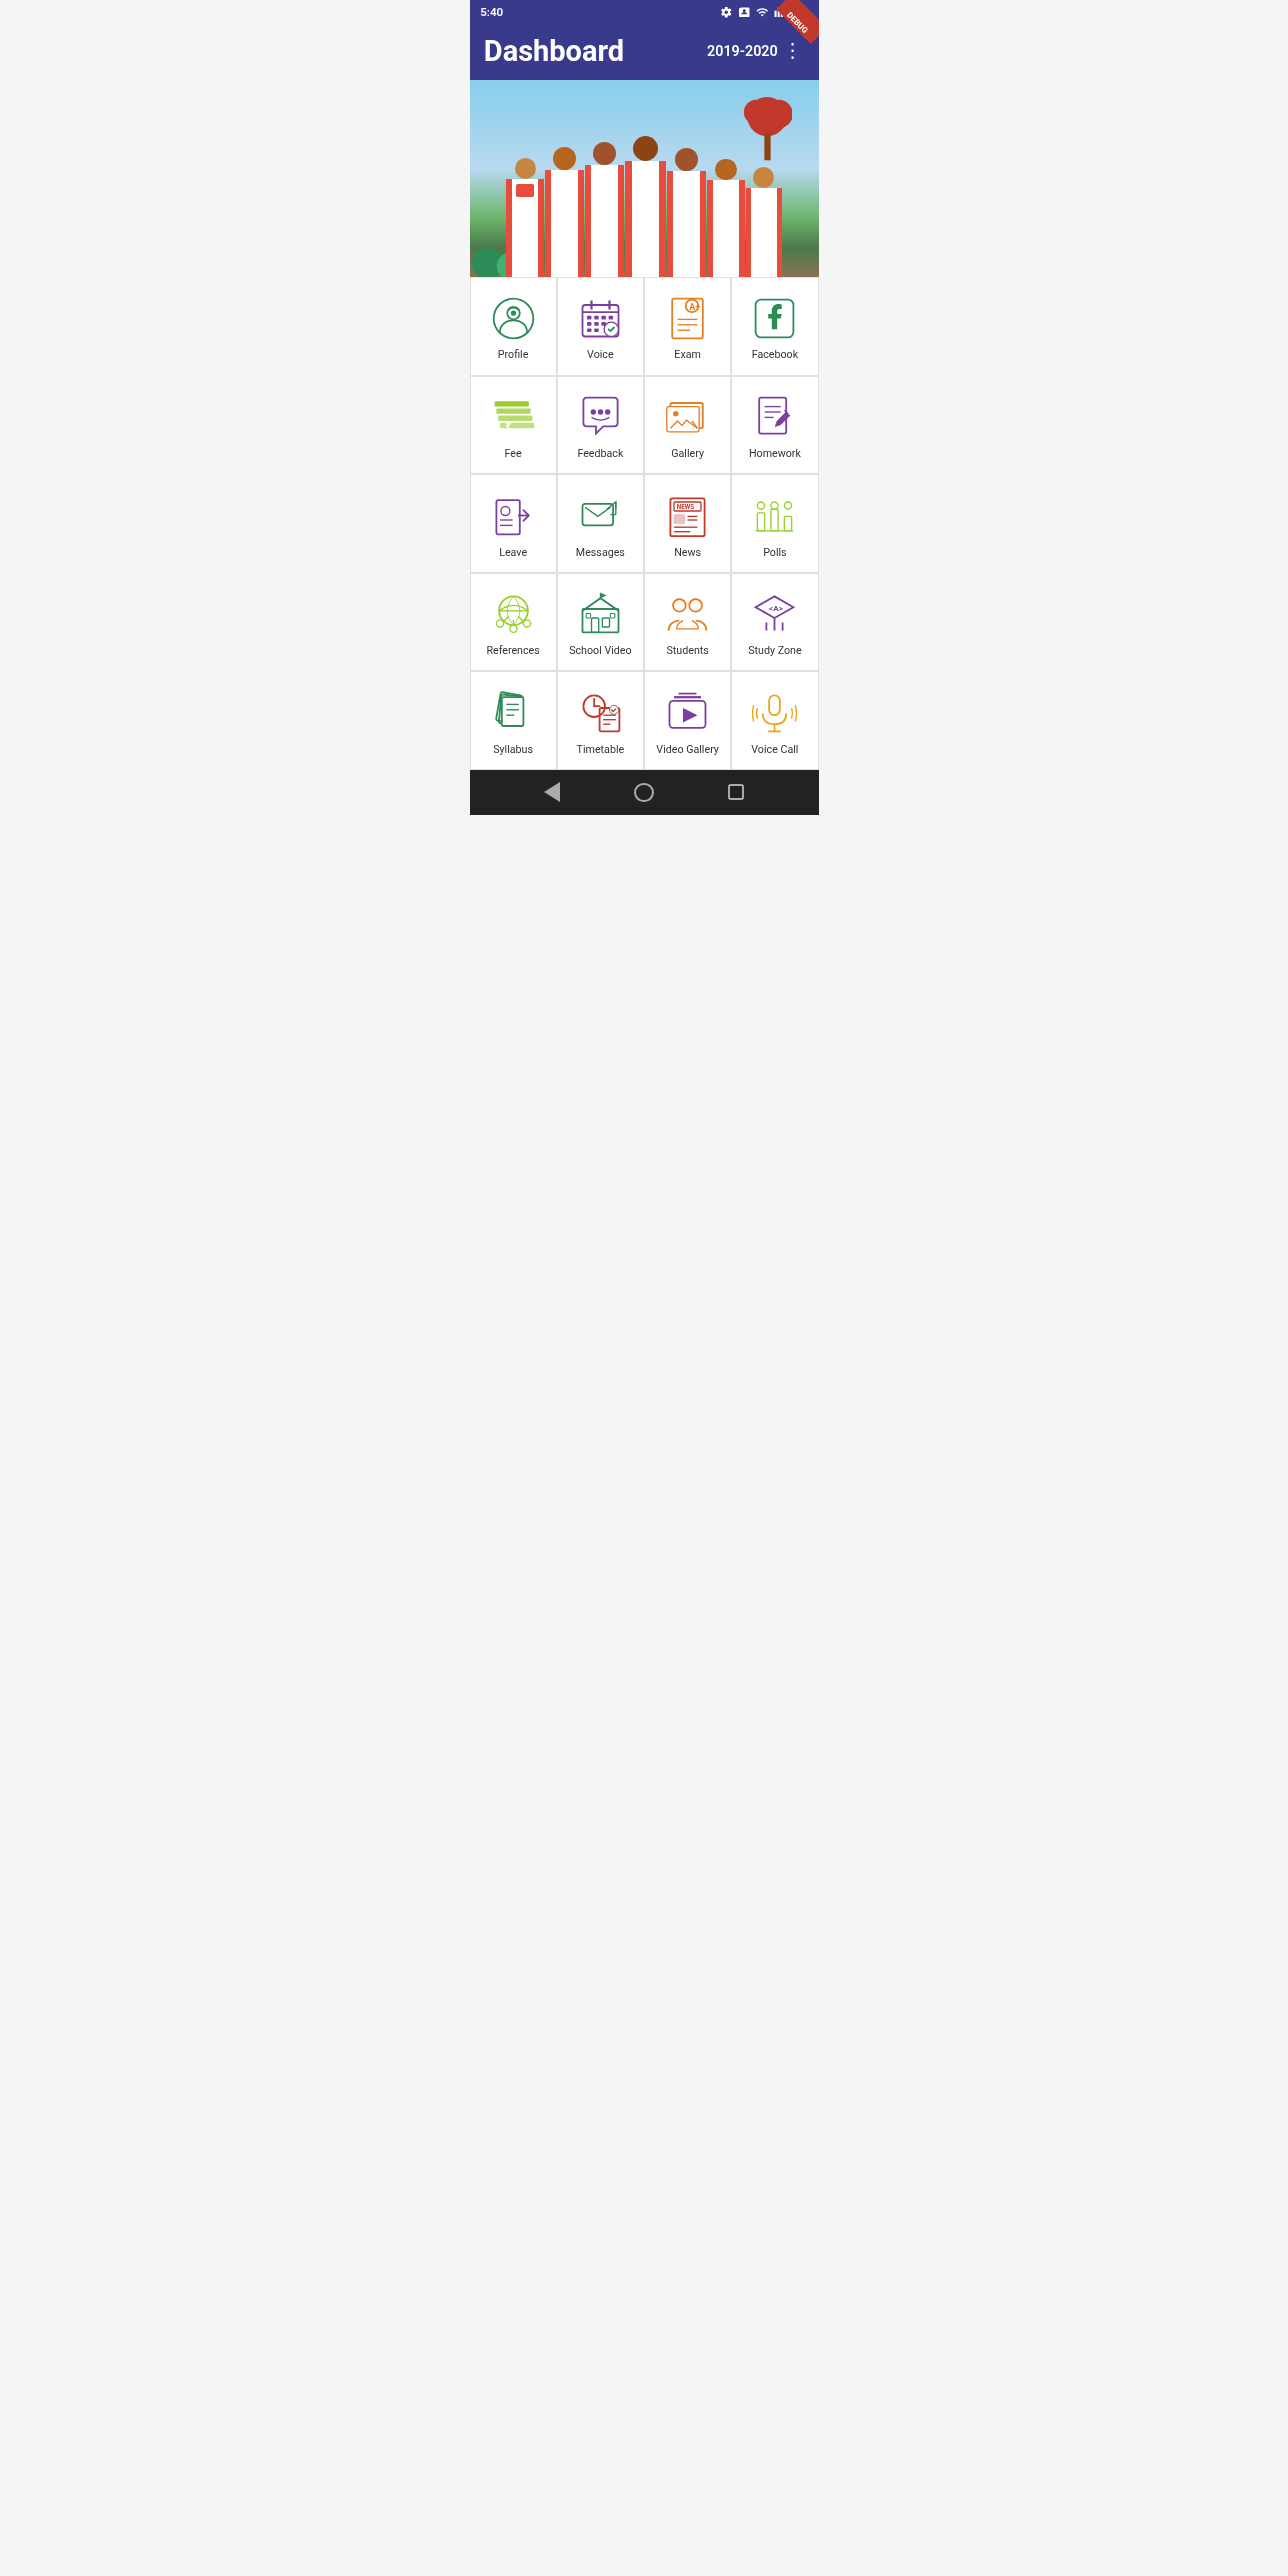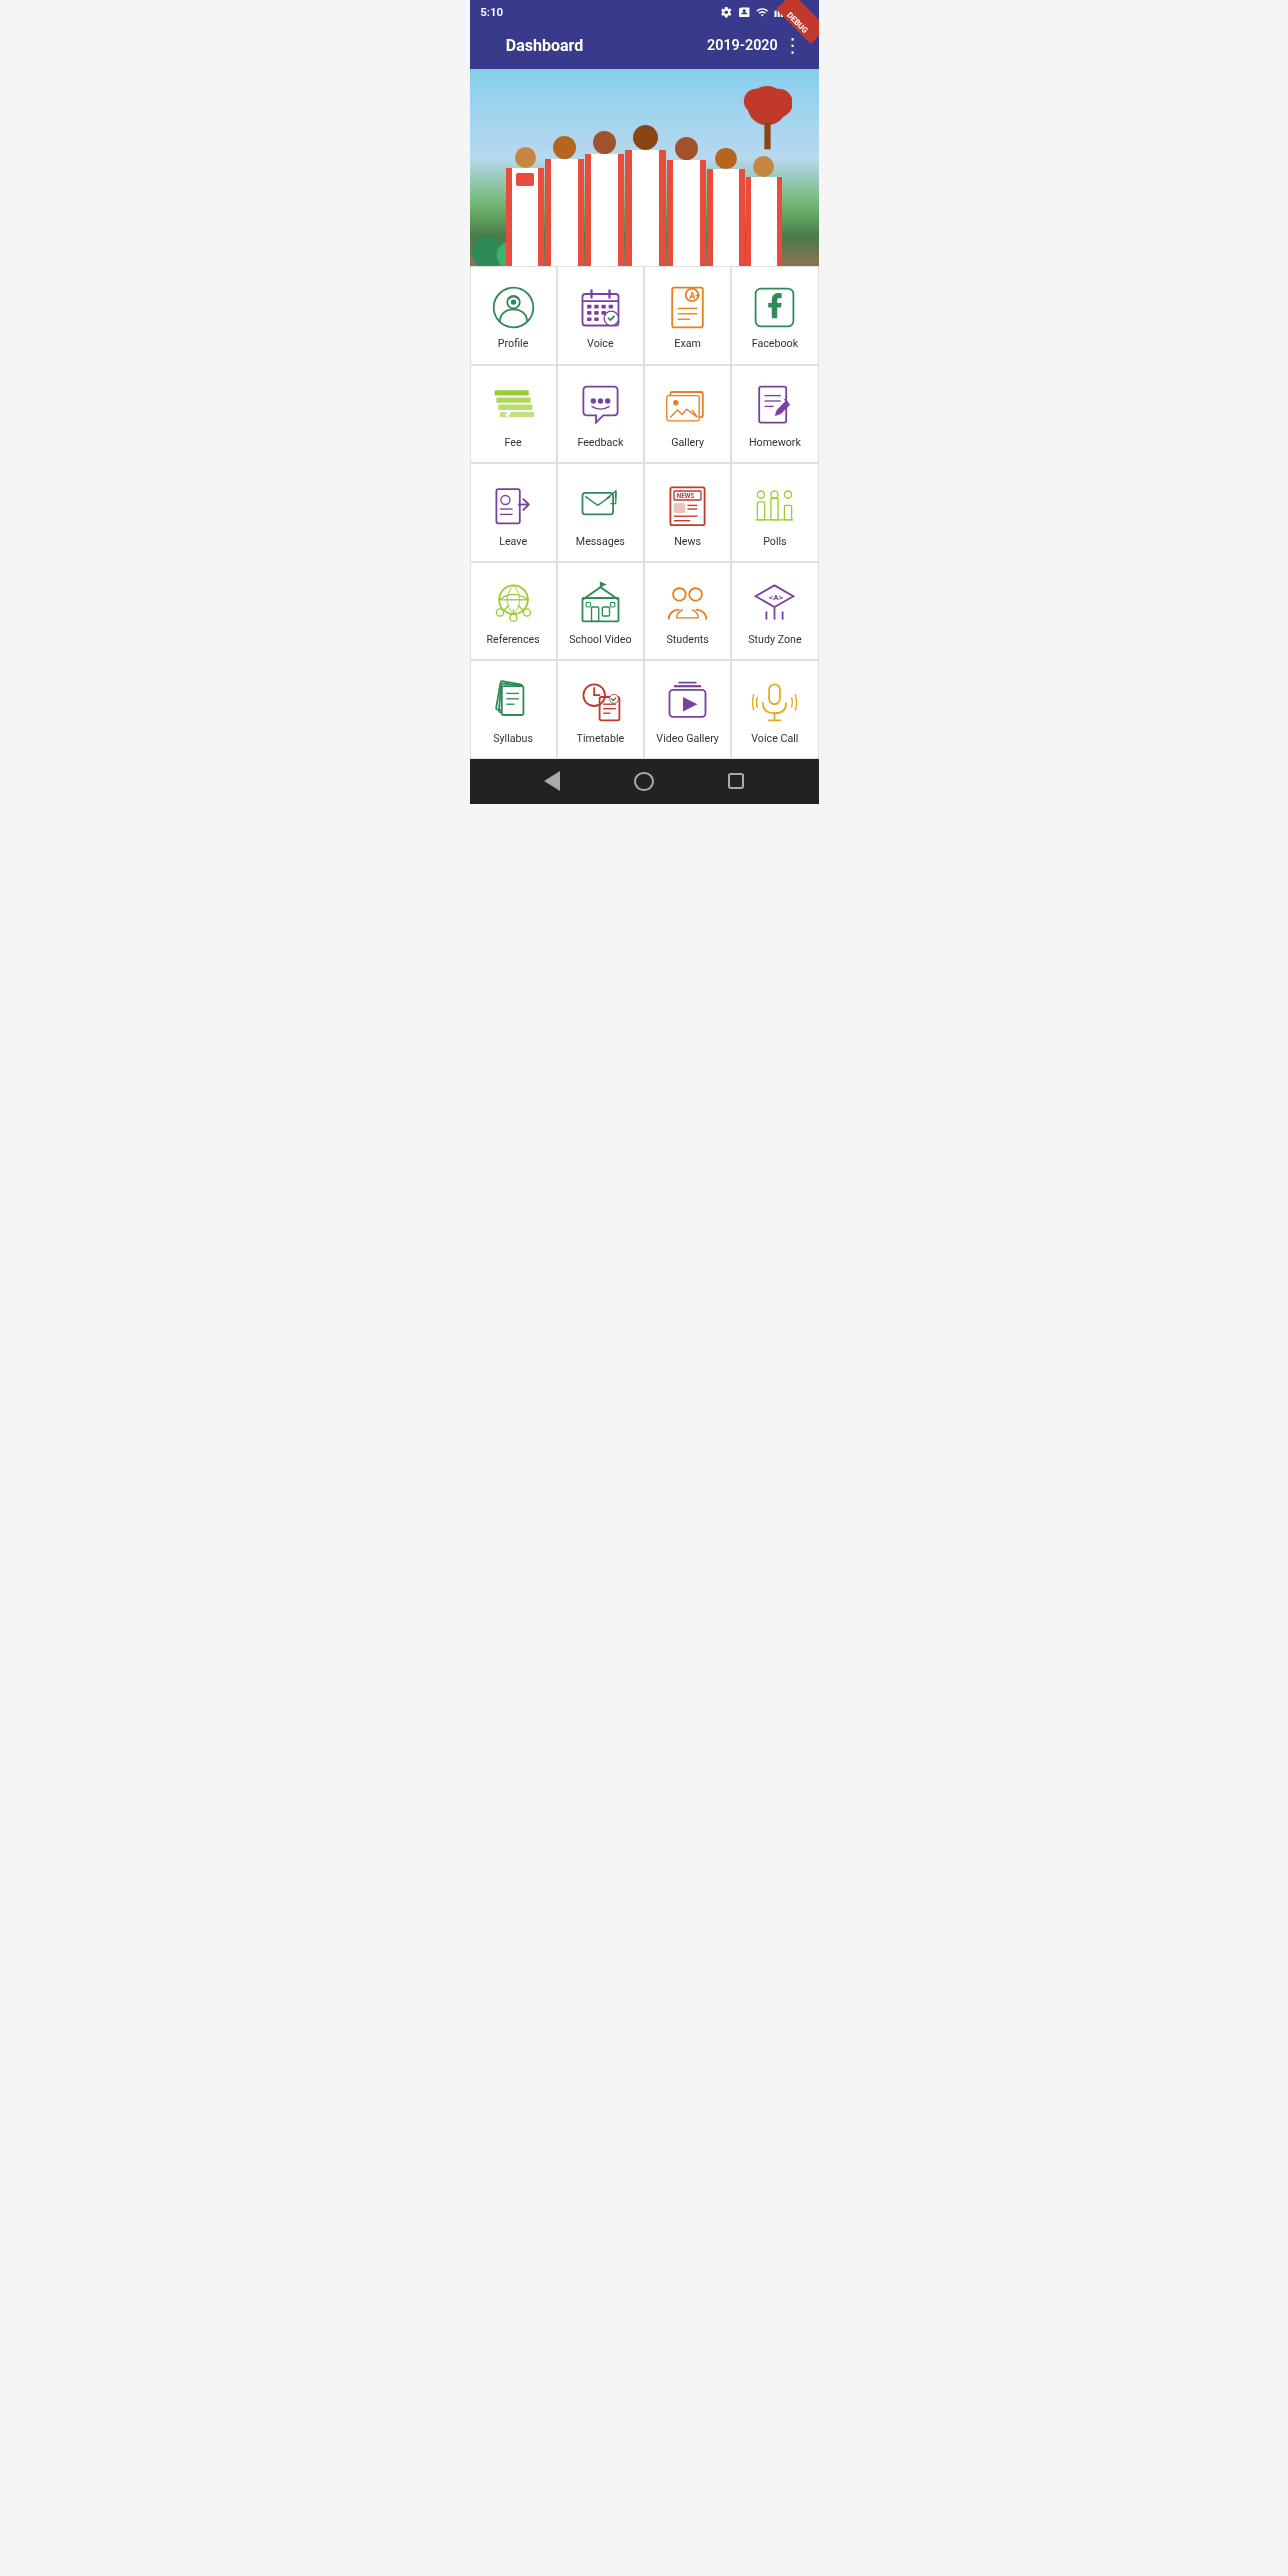--- a/index.html
+++ b/index.html
@@ -28,21 +28,21 @@
 
     
     .header {
       background: #3a3a8c;
       color: white;
       display: flex;
       justify-content: space-between;
       align-items: center;
       padding: 9px 14.3px 12.5px;
     }
-    .header-title { font-size: 16px; font-weight: bold; margin-left: 22px; }
+    .header-title { font-size: 29px; font-weight: bold; }
     .header-right { display: flex; align-items: center; gap: 5px; }
     .header-year { font-size: 14.3px; font-weight: 600; }
     .header-menu { font-size: 19.7px; letter-spacing: 1.8px; }
 
     
     .banner {
       width: 100%;
       height: 197px;
       background: linear-gradient(to bottom, #87ceeb 0%, #90ee90 60%, #8B7355 100%);
       position: relative;
@@ -124,21 +124,21 @@
       position: relative;
       overflow: hidden;
     }
   </style>
 </head>
 <body>
 
 <div class="header-wrapper">
 
   <div class="status-bar">
-    <span>5:10</span>
+    <span>5:40</span>
     <div class="status-icons">
 
       <svg width="12.5" height="12.5" viewBox="0 0 24 24" fill="white">
         <path d="M12 15.5A3.5 3.5 0 018.5 12 3.5 3.5 0 0112 8.5a3.5 3.5 0 013.5 3.5 3.5 3.5 0 01-3.5 3.5m7.43-2.92c.04-.32.07-.64.07-.98s-.03-.67-.07-1l2.13-1.63c.19-.15.24-.42.12-.64l-2-3.46c-.12-.22-.39-.3-.61-.22l-2.49 1c-.52-.4-1.08-.73-1.69-.98l-.38-2.65C14.46 2.18 14.25 2 14 2h-4c-.25 0-.46.18-.49.42l-.38 2.65c-.61.25-1.17.59-1.69.98l-2.49-1c-.23-.09-.49 0-.61.22l-2 3.46c-.13.22-.07.49.12.64L4.57 11c-.04.33-.07.65-.07 1s.03.65.07.98l-2.13 1.66c-.19.15-.24.42-.12.64l2 3.46c.12.22.39.3.61.22l2.49-1.01c.52.4 1.08.73 1.69.98l.38 2.65c.03.24.24.42.49.42h4c.25 0 .46-.18.49-.42l.38-2.65c.61-.25 1.17-.58 1.69-.98l2.49 1.01c.22.08.49 0 .61-.22l2-3.46c.12-.22.07-.49-.12-.64l-2.11-1.66z"></path>
       </svg>
 
       <svg width="12.5" height="12.5" viewBox="0 0 24 24" fill="white">
         <path d="M2 5v14c0 1.1.9 2 2 2h16c1.1 0 2-.9 2-2V5c0-1.1-.9-2-2-2H6L2 5zm10 1c1.66 0 3 1.34 3 3s-1.34 3-3 3-3-1.34-3-3 1.34-3 3-3zm6 10H6v-1c0-2 4-3.1 6-3.1S18 13 18 15v1z"></path>
       </svg>
 

